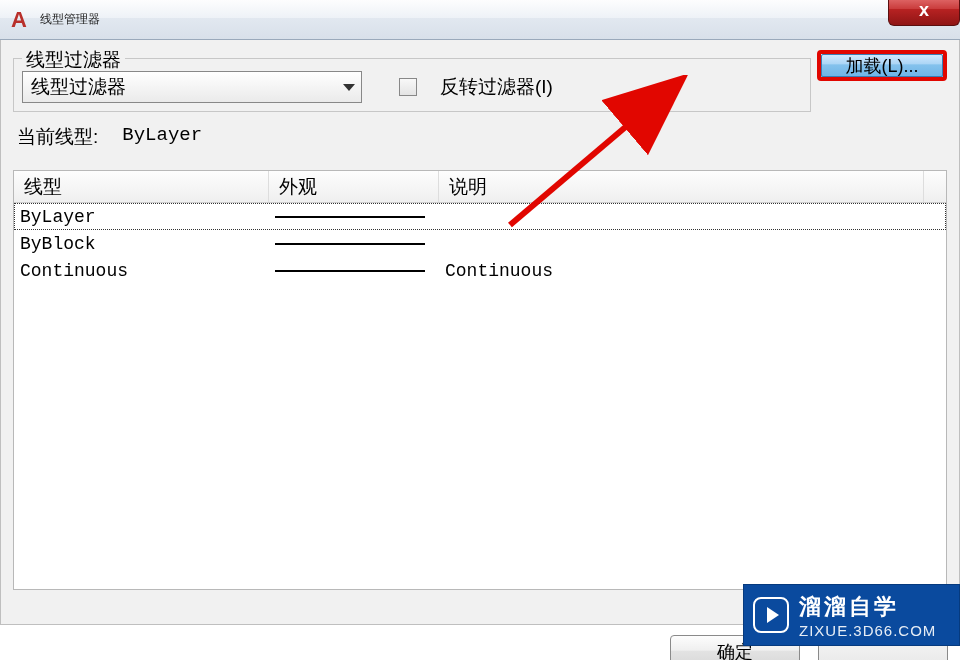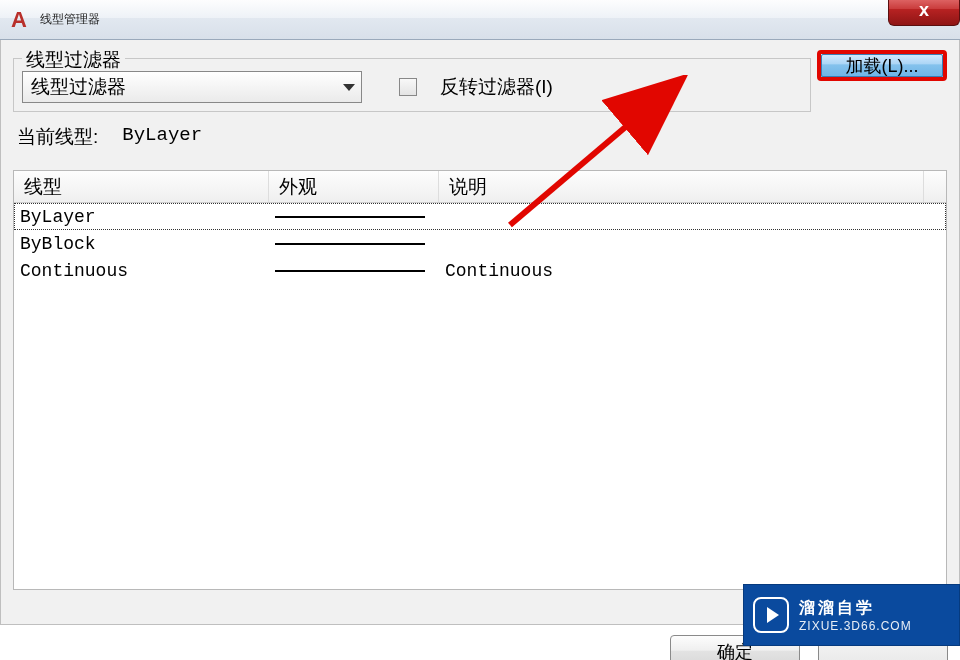--- a/index.html
+++ b/index.html
@@ -269,26 +269,26 @@
     }
     .watermark .play::after {
       content: "";
       width: 0; height: 0;
       border-left: 12px solid #fff;
       border-top: 8px solid transparent;
       border-bottom: 8px solid transparent;
       margin-left: 3px;
     }
     .watermark .wm-text .big {
-      font-size: 16px;
+      font-size: 22px;
       font-weight: bold;
       letter-spacing: 3px;
     }
     .watermark .wm-text .small {
-      font-size: 12px;
+      font-size: 15px;
       letter-spacing: 1px;
       opacity: 0.9;
     }
   </style>
 </head>
 <body>
 
 <div class="titlebar">
   <div class="app-icon">
     <span>A</span>

